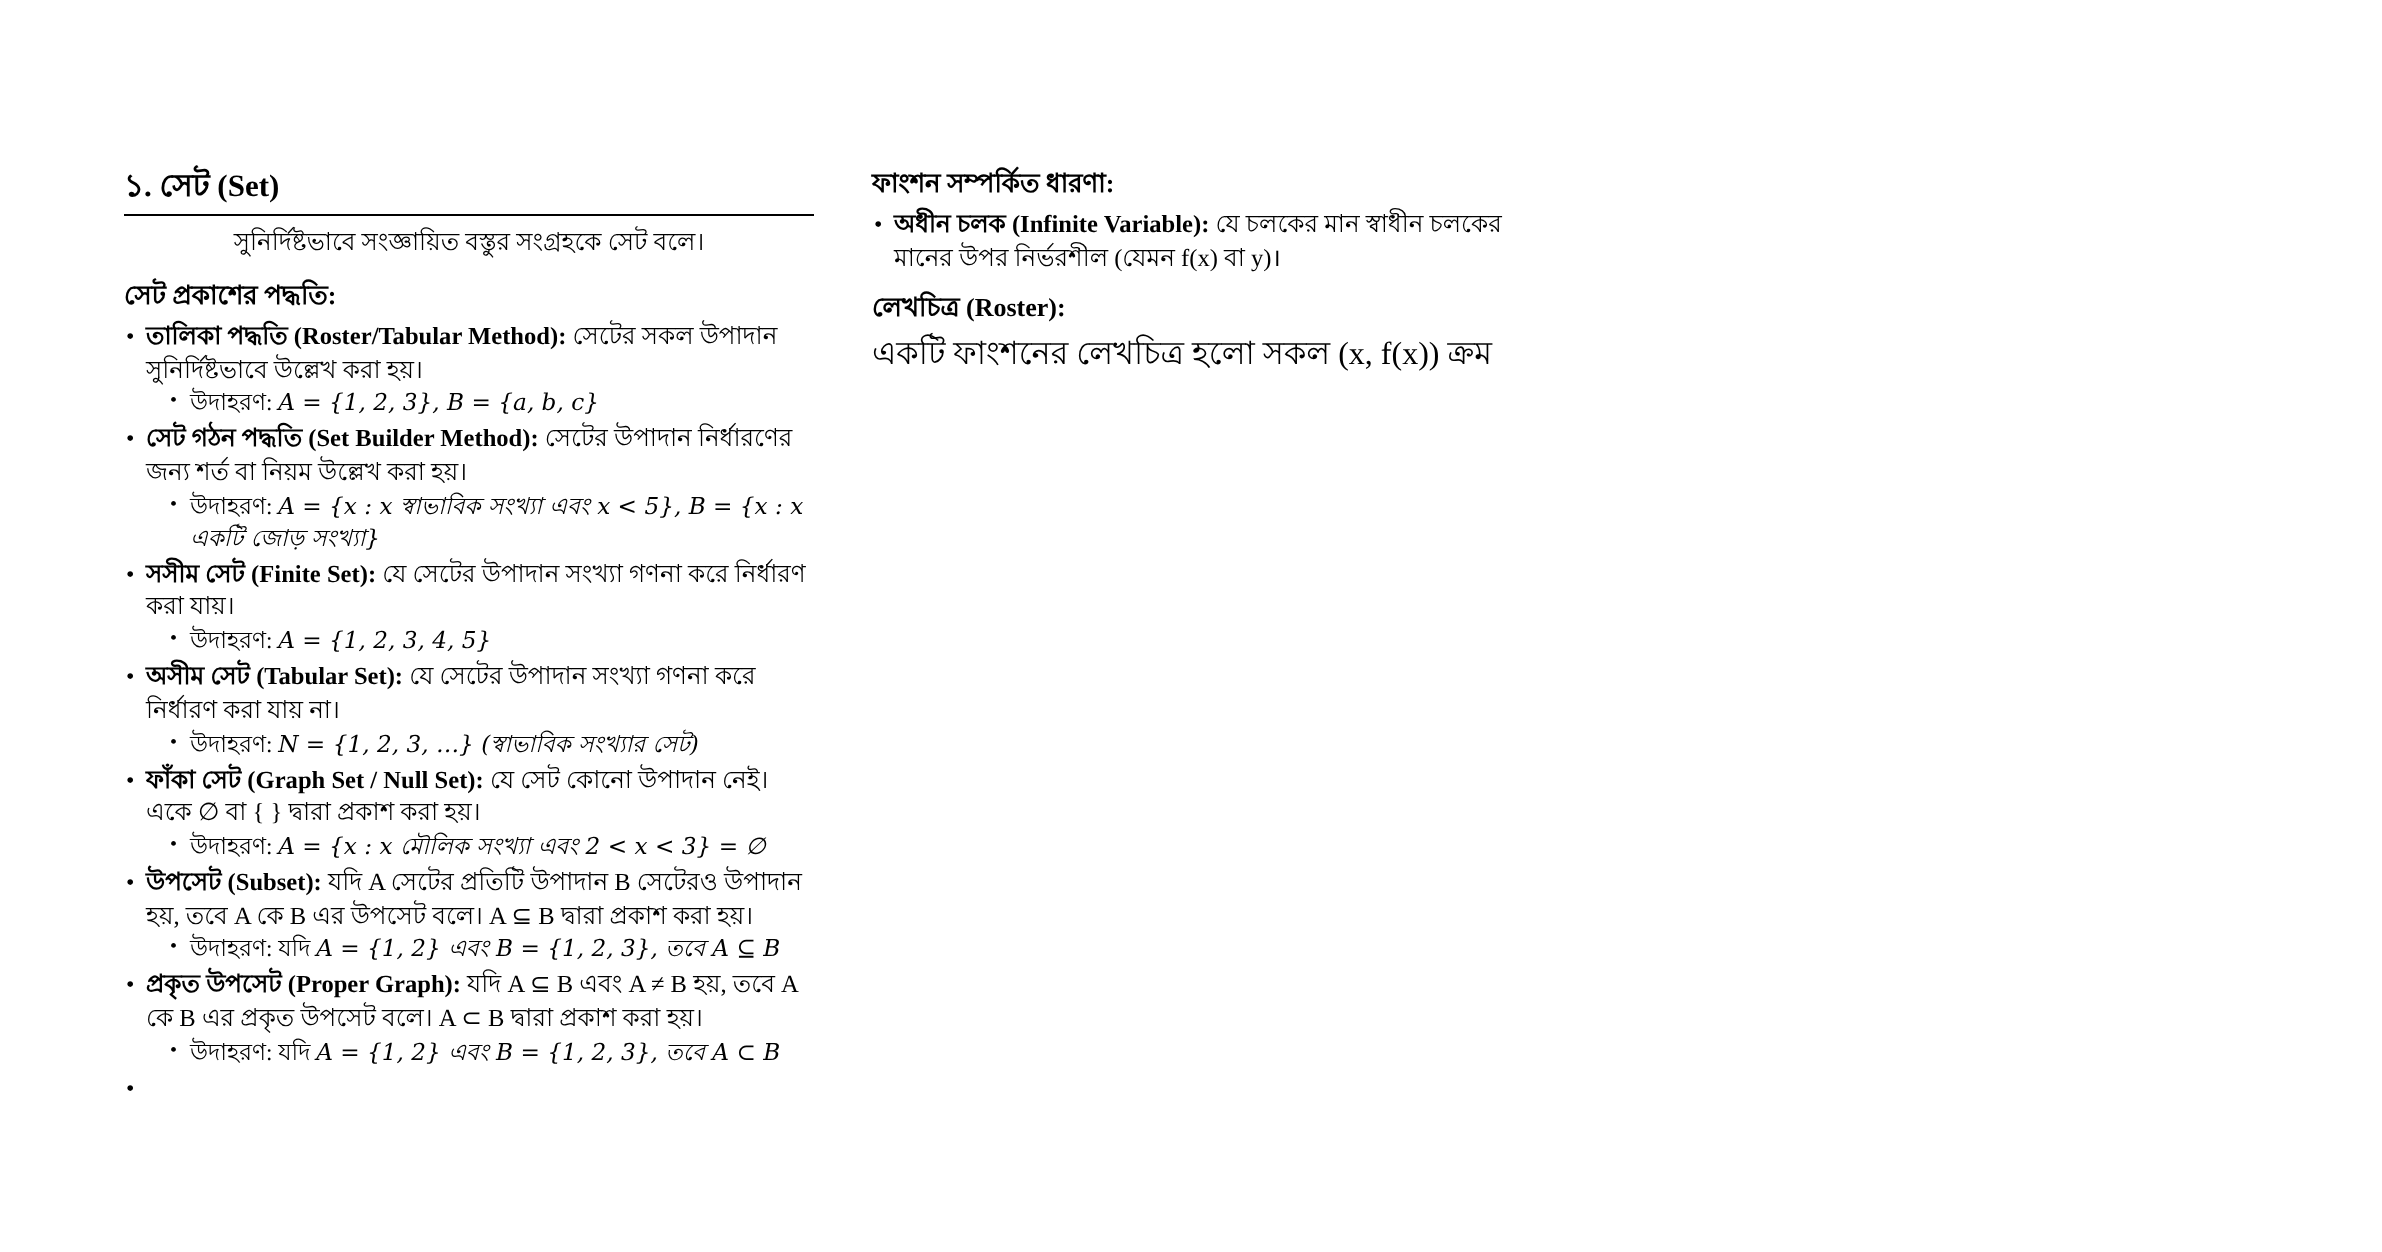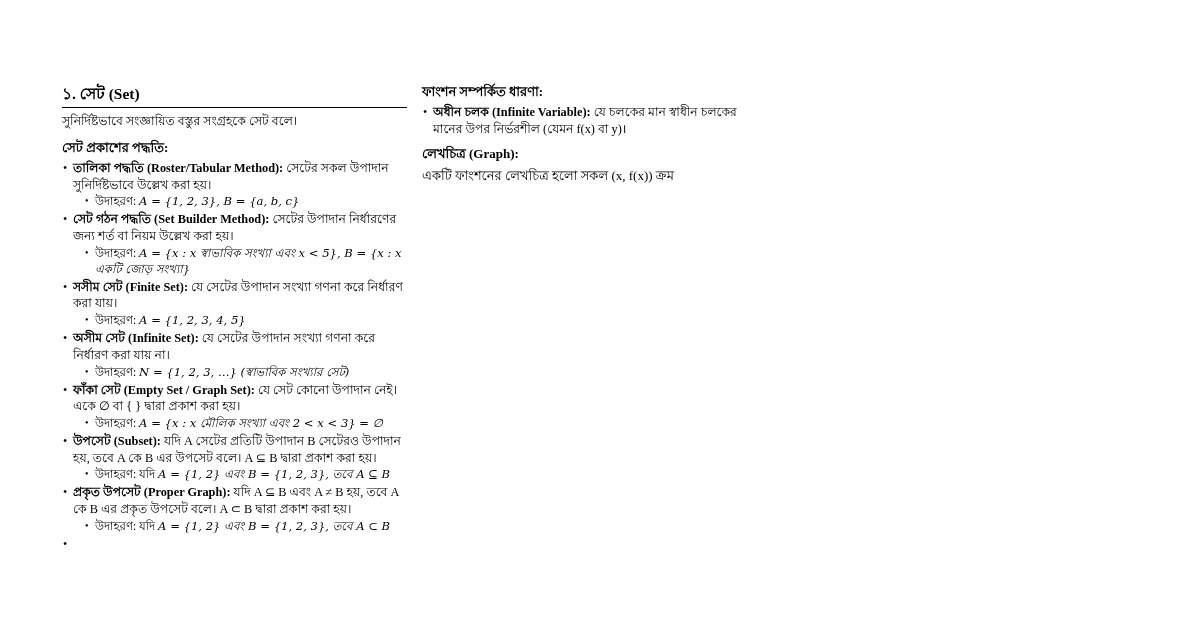--- a/index.html
+++ b/index.html
@@ -22,36 +22,37 @@
   }
   .col {
     position: absolute;
     top: 84px;
   }
   .col-left {
     left: 62px;
     width: 345px;
   }
   .col-right {
-    left: 422px;
+    left: 436px;
     width: 330px;
   }
   h1.title {
     font-family: "Liberation Serif", serif;
     font-size: 15.5px;
     font-weight: bold;
     margin: 0 0 4px 0;
     padding: 0 0 4px 0;
     border-bottom: 1.3px solid #000;
     line-height: 1.25;
   }
   .intro {
     font-size: 12.3px;
     margin: 5px 0 10px 0;
     line-height: 1.35;
+    text-align: center;
   }
   h2.section {
     font-size: 13px;
     font-weight: bold;
     margin: 9px 0 3px 0;
     line-height: 1.3;
   }
   ul.lvl1 {
     list-style: none;
     margin: 0;
@@ -95,21 +96,21 @@
   }
   .math {
     font-family: "DejaVu Serif", serif;
     font-style: italic;
     font-size: 11.6px;
   }
   .right-list > li {
     margin-bottom: 2px;
   }
   .graph-text {
-    font-size: 13px;
+    font-size: 16px;
     margin: 4px 0 0 0;
     line-height: 1.4;
   }
 </style>
 </head>
 <body>
 
 <div class="page">
 
   <div class="col col-left">
@@ -137,27 +138,27 @@
 
 
     <ul class="lvl1">
       <li>
         <span class="term">সসীম সেট (Finite Set):</span><span> যে সেটের উপাদান সংখ্যা গণনা করে নির্ধারণ করা যায়।</span>
         <ul class="lvl2">
           <li><span>উদাহরণ: </span><span class="math">A = {1, 2, 3, 4, 5}</span></li>
         </ul>
       </li>
       <li>
-        <span class="term">অসীম সেট (Infinite Set):</span><span> যে সেটের উপাদান সংখ্যা গণনা করে নির্ধারণ করা যায় না।</span>
+        <span class="term">অসীম সেট (Tabular Set):</span><span> যে সেটের উপাদান সংখ্যা গণনা করে নির্ধারণ করা যায় না।</span>
         <ul class="lvl2">
           <li><span>উদাহরণ: </span><span class="math">N = {1, 2, 3, …} (স্বাভাবিক সংখ্যার সেট)</span></li>
         </ul>
       </li>
       <li>
-        <span class="term">ফাঁকা সেট (Empty Set / Graph Set):</span><span> যে সেট কোনো উপাদান নেই। একে ∅ বা { } দ্বারা প্রকাশ করা হয়।</span>
+        <span class="term">ফাঁকা সেট (Graph Set / Null Set):</span><span> যে সেট কোনো উপাদান নেই। একে ∅ বা { } দ্বারা প্রকাশ করা হয়।</span>
         <ul class="lvl2">
           <li><span>উদাহরণ: </span><span class="math">A = {x : x মৌলিক সংখ্যা এবং 2 &lt; x &lt; 3} = ∅</span></li>
         </ul>
       </li>
       <li>
         <span class="term">উপসেট (Subset):</span><span> যদি A সেটের প্রতিটি উপাদান B সেটেরও উপাদান হয়, তবে A কে B এর উপসেট বলে। A ⊆ B দ্বারা প্রকাশ করা হয়।</span>
         <ul class="lvl2">
           <li><span>উদাহরণ: যদি </span><span class="math">A = {1, 2} এবং B = {1, 2, 3}, তবে A ⊆ B</span></li>
         </ul>
       </li>
@@ -177,19 +178,19 @@
   <div class="col col-right">
 
     <h2 class="section" style="margin-top:0;">ফাংশন সম্পর্কিত ধারণা:</h2>
 
     <ul class="lvl1 right-list">
       <li>
         <span class="term">অধীন চলক (Infinite Variable):</span><span> যে চলকের মান স্বাধীন চলকের মানের উপর নির্ভরশীল (যেমন f(x) বা y)।</span>
       </li>
     </ul>
 
-    <h2 class="section">লেখচিত্র (Graph):</h2>
+    <h2 class="section">লেখচিত্র (Roster):</h2>
 
     <p class="graph-text">একটি ফাংশনের লেখচিত্র হলো সকল (x, f(x)) ক্রম</p>
 
   </div>
 
 </div>
 
 </body></html>

